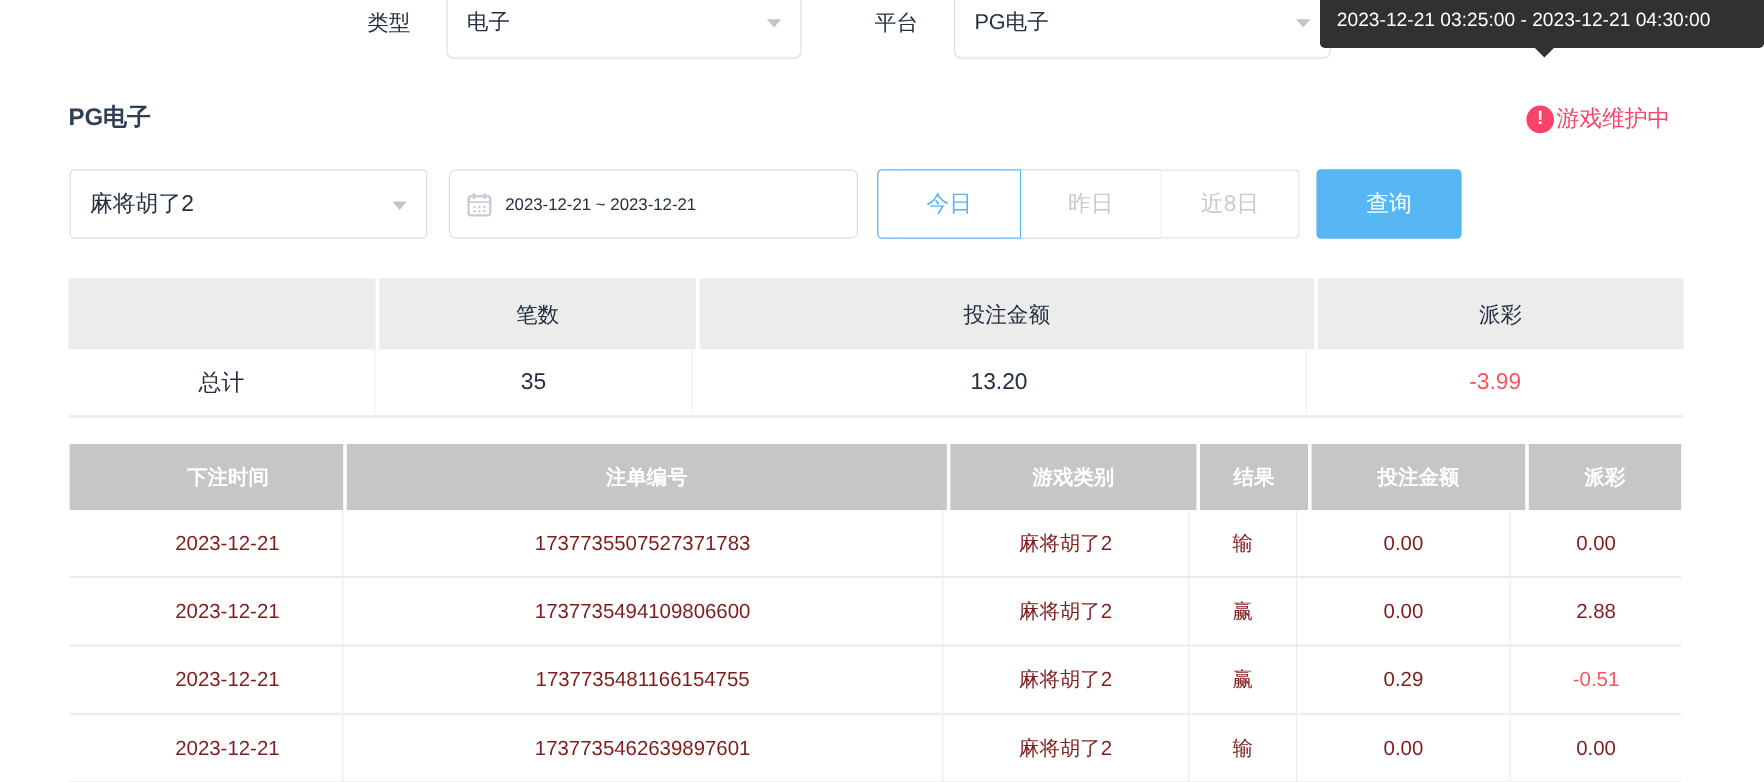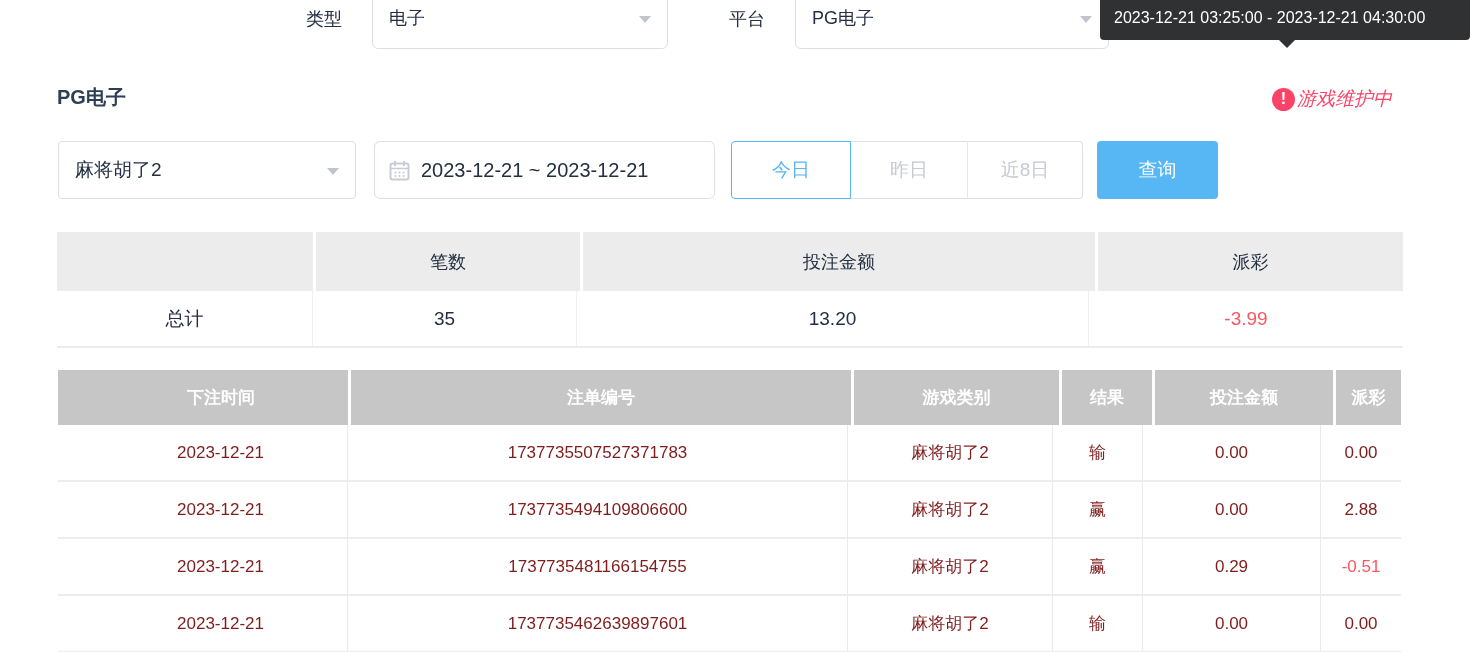--- a/index.html
+++ b/index.html
@@ -37,33 +37,33 @@
     border-top:9px solid #2f3133;
   }
   
   .page-title { position:absolute; left:57px; top:84px; font-size:20px; font-weight:bold; color:#2e3e55; }
   .maintenance { position:absolute; right:78px; top:86px; display:flex; align-items:center; }
   .exclaim {
     width:23px; height:23px; border-radius:50%; background:#fb4368; color:#fff;
     font-size:16px; font-weight:bold; display:flex; align-items:center; justify-content:center;
     line-height:1; flex:0 0 auto;
   }
-  .maintenance-text { font-size:19px; color:#fb4368; margin-left:2px;font-style:italic; }
+  .maintenance-text { font-size:19px; color:#fb4368; margin-left:2px; }
   
   .filter-row { position:absolute; left:0; top:141px; width:100%; height:58px; }
   .select2 {
     position:absolute; top:0; height:58px; background:#fff; border:1px solid #dcdfe6;
     border-radius:4px; display:flex; align-items:center; justify-content:space-between;
     padding:0 16px; font-size:19px; color:#243042; cursor:pointer;
   }
   .sel-game { left:58px; width:298px; }
   .datepicker {
     position:absolute; left:374px; top:0; width:341px; height:58px; background:#fff;
     border:1px solid #dcdfe6; border-radius:6px; display:flex; align-items:center;
-    padding:0 14px; font-size:20px; color:#243042; cursor:pointer;
+    padding:0 14px; font-size:14px; color:#243042; cursor:pointer;
   }
   .datepicker .dtext { margin-left:11px; }
   .btn-group { position:absolute; left:731px; top:0; height:58px; display:flex; }
   .qbtn {
     height:58px; background:#fff; font-size:19px; display:flex; align-items:center;
     justify-content:center; cursor:pointer; font-family:inherit;
   }
   .qbtn.active {
     width:120px; border:1px solid #57b6f4; color:#57b6f4; border-radius:4px 0 0 4px;
   }
@@ -97,21 +97,21 @@
     background:#c6c6c6; color:#fff; font-weight:bold; font-size:17px;
     display:flex; align-items:center; justify-content:center;
   }
   .detail .dhead .cell + .cell { margin-left:3px; }
   .detail .drow { display:flex; height:57px; border-bottom:2px solid #ededed; background:#fff; }
   .detail .drow .cell {
     display:flex; align-items:center; justify-content:center; font-size:17px; color:#7f1d1d;
     border-right:1px solid #ebebeb;
   }
   .detail .drow .cell:last-child { border-right:none; }
-  .dc0 { width:290px;padding-left:36px; } .dc1 { width:500px; } .dc2 { width:205px; }
+  .dc0 { width:228px;padding-left:36px; } .dc1 { width:500px; } .dc2 { width:205px; }
   .dc3 { width:90px; } .dc4 { width:178px; } .dc5 { flex:1; }
   .neg { color:#f8565f !important; }
   
   .cal-icon { flex:0 0 auto; }
 </style>
 </head>
 <body>
 
 <div class="page">
 

